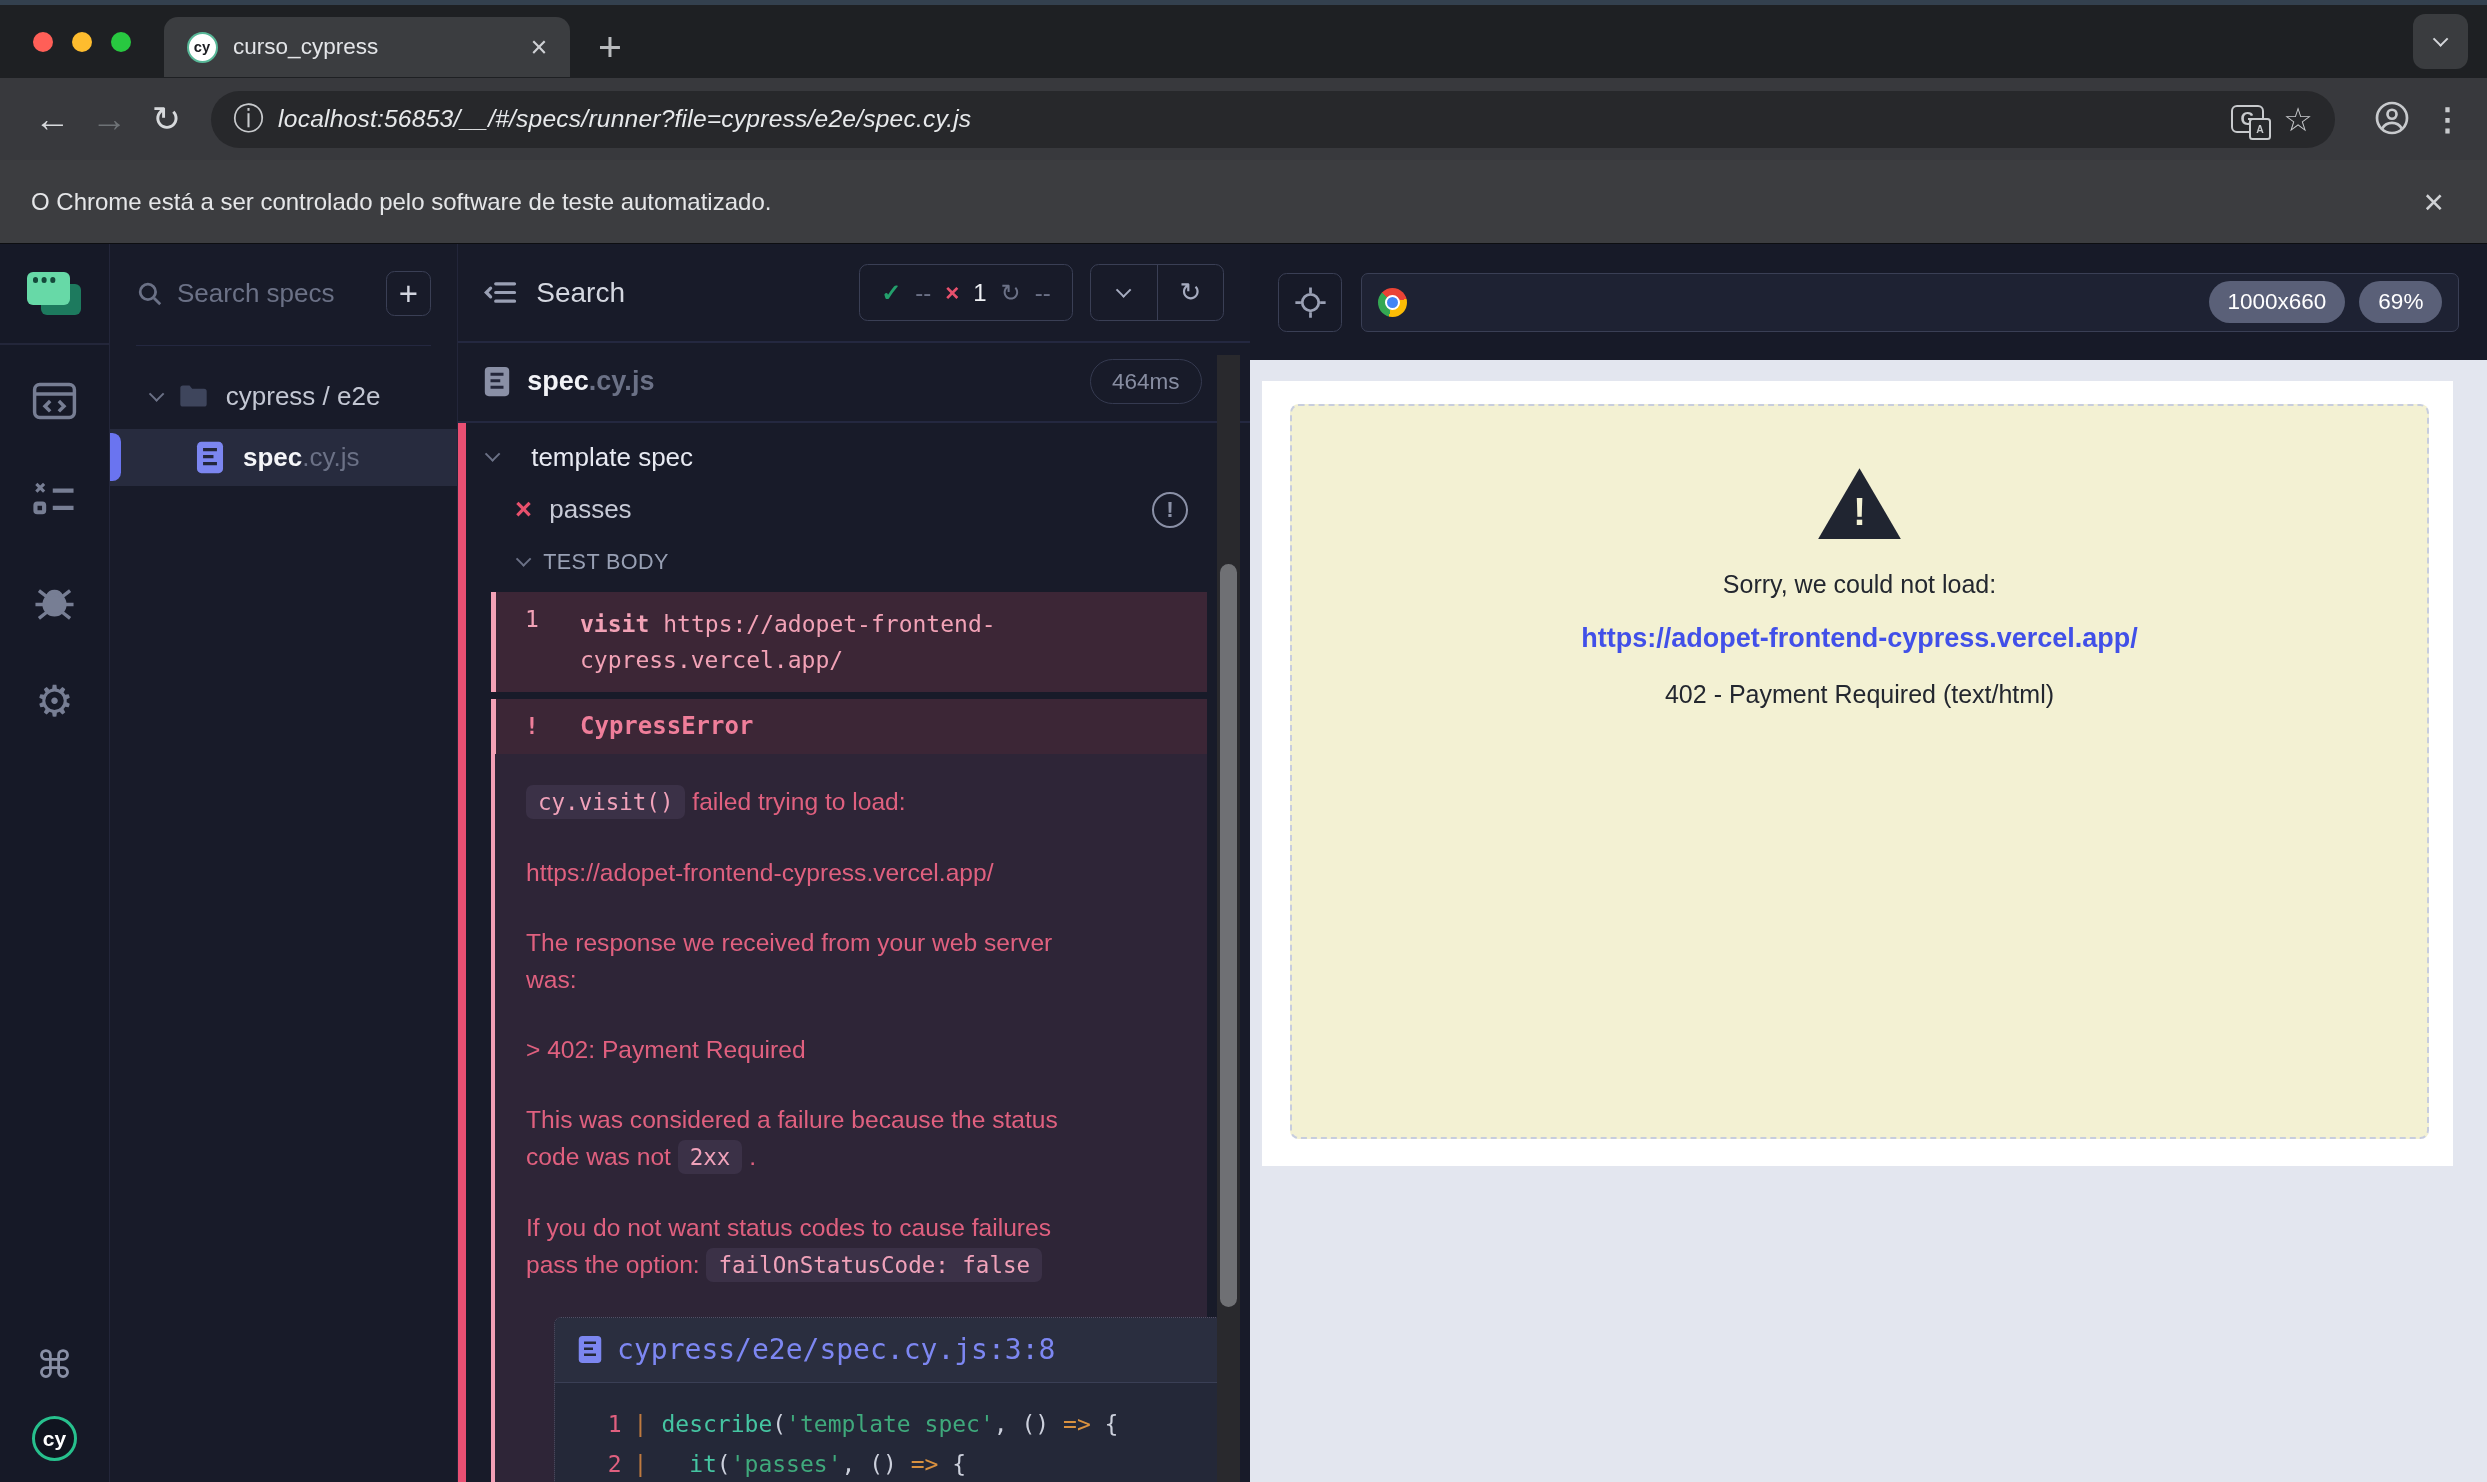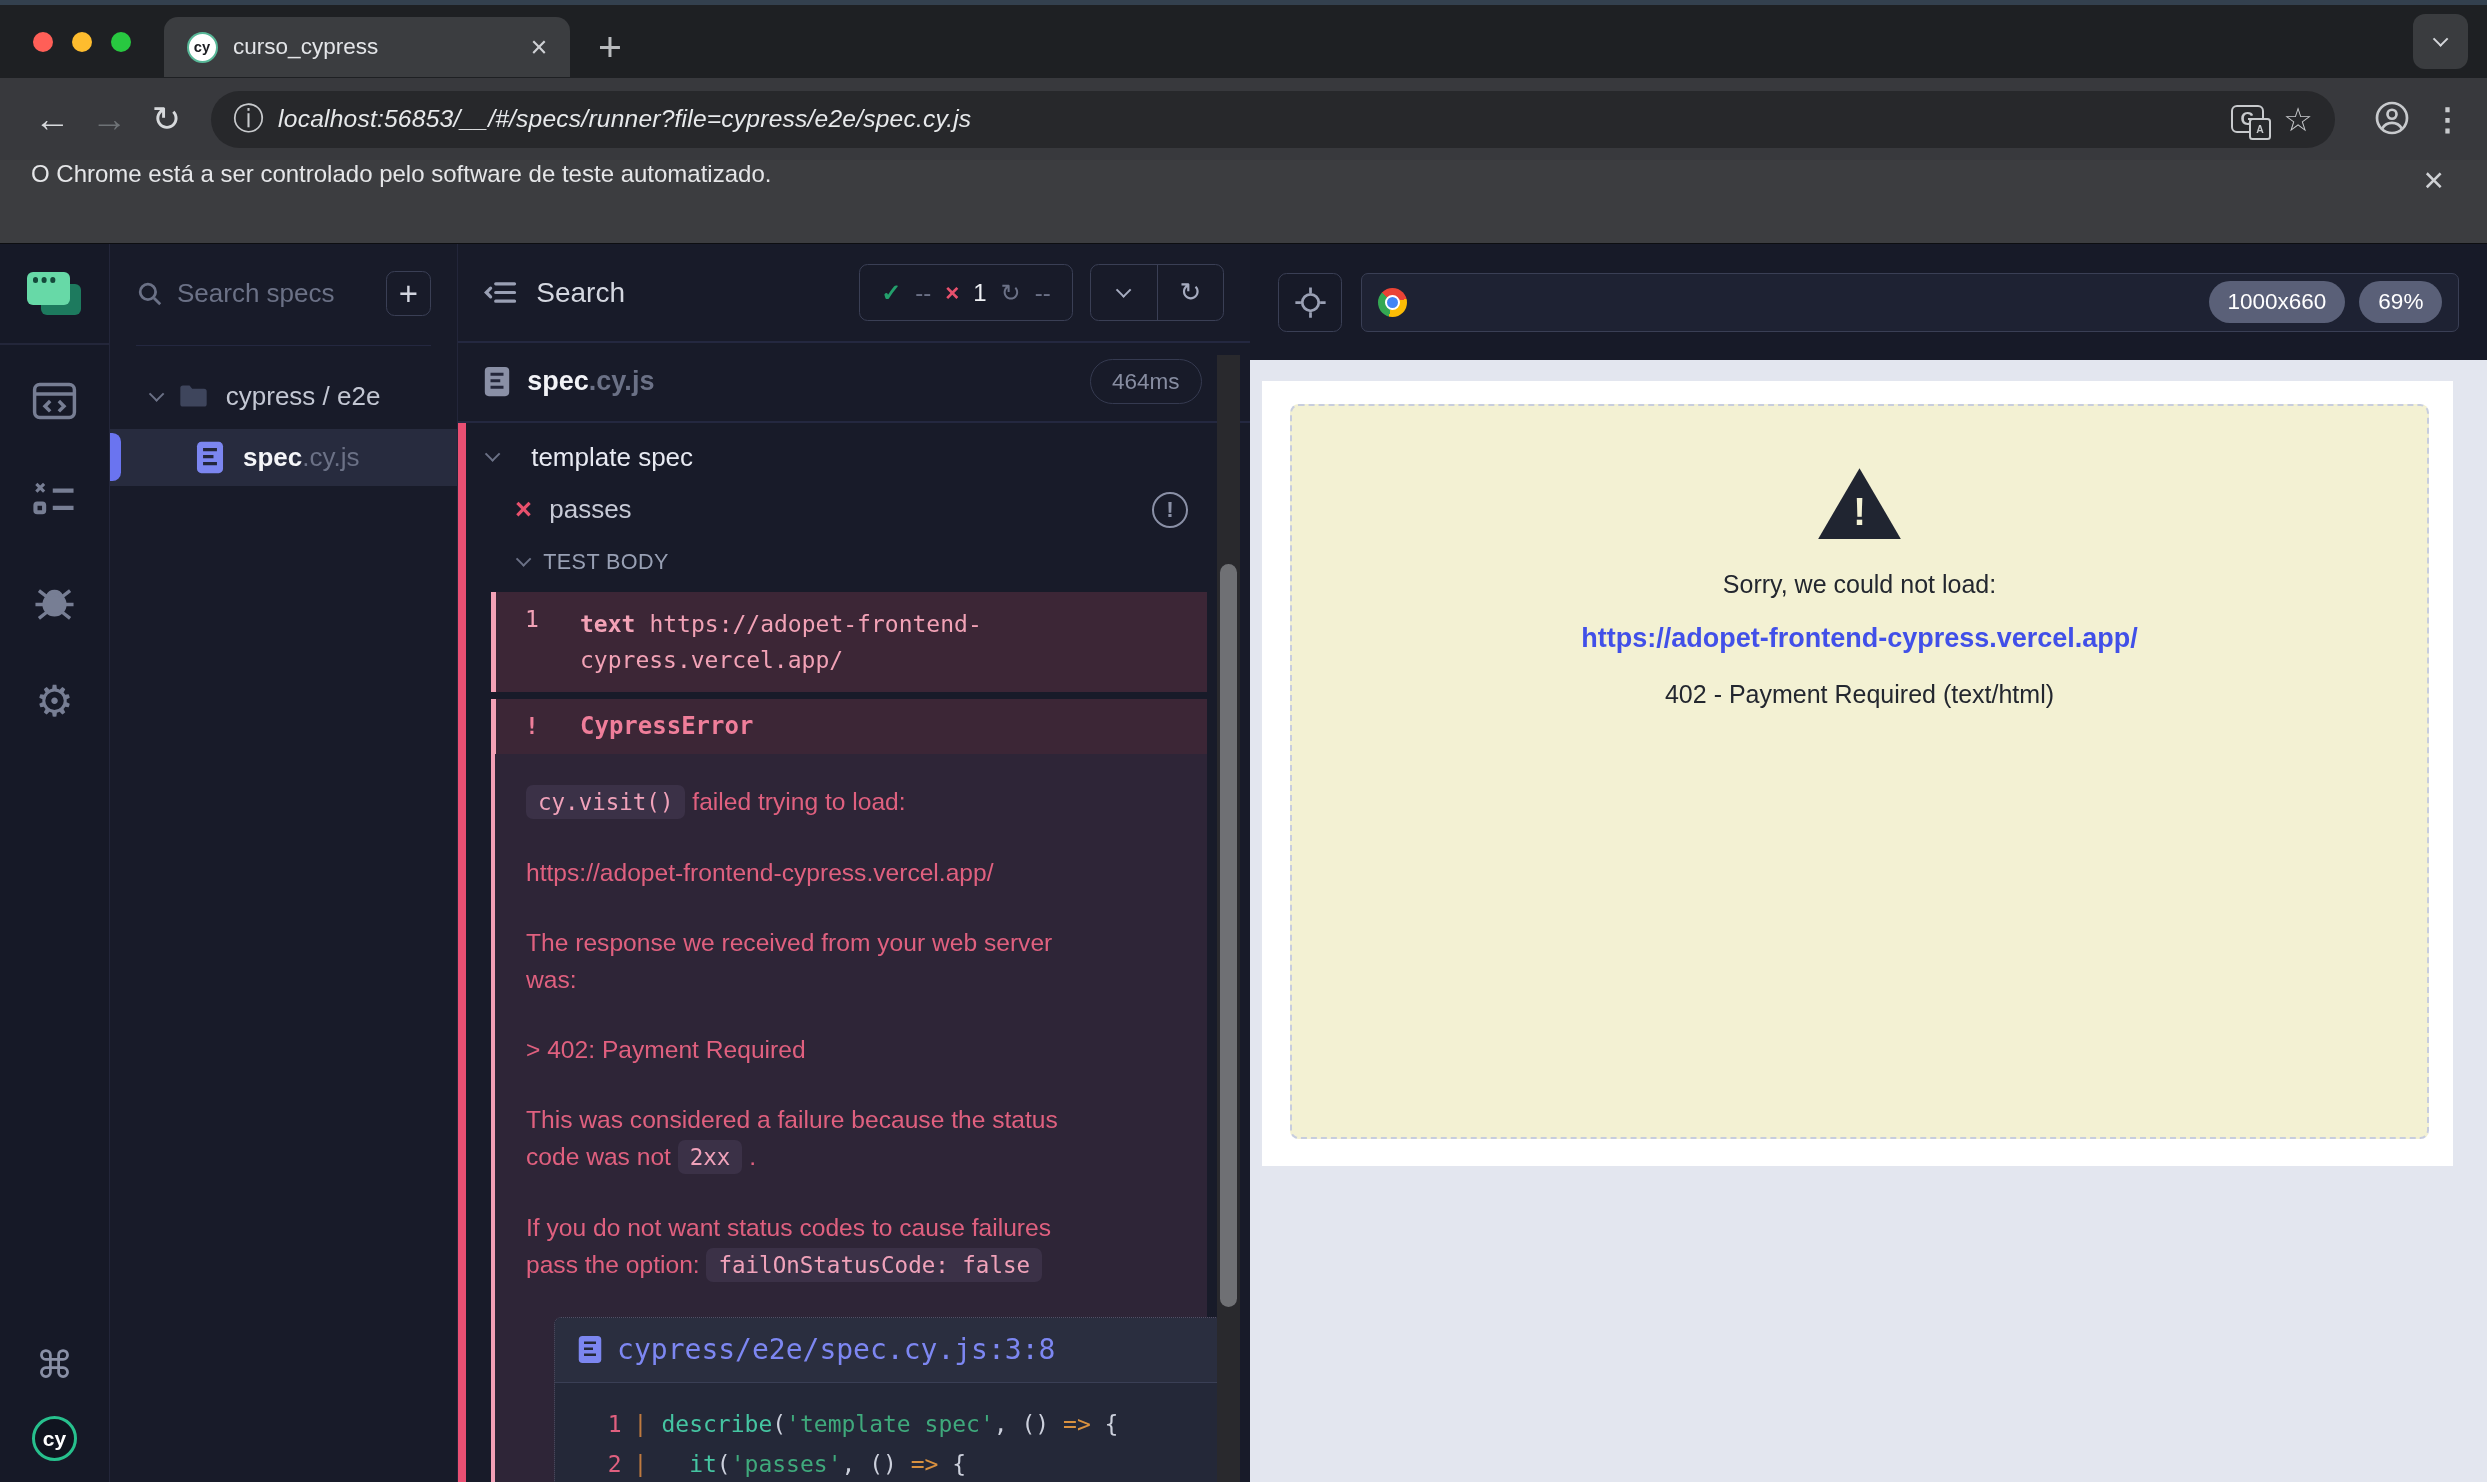--- a/index.html
+++ b/index.html
@@ -36,21 +36,21 @@
   .gtranslate { position:relative; width:33px; height:28px; border:2.6px solid #c8cacd; border-radius:6px;
                 color:#c8cacd; font-size:18px; font-weight:bold; display:flex; align-items:center; justify-content:center; }
   .gtranslate::after { content:"A"; position:absolute; right:-8.6px; bottom:-8.6px; width:17.3px; height:17.3px;
                        background:#27282b; border:2.6px solid #c8cacd; border-radius:3.5px; font-size:10.4px;
                        display:flex; align-items:center; justify-content:center; }
   .star { font-size:33px; color:#c8cacd; margin-left:5.2px; }
   .profile-icon, .kebab { color:#c8cacd; margin-left:22.5px; }
   .kebab { font-size:31px; font-weight:bold; }
 
   .infobar { height:84px; background:#3c3d40; border-bottom:1.7px solid #0d0e11;
-             display:flex; align-items:flex-start; padding:0 31px; color:#e5e6e8; font-size:24px; }
+             display:flex; align-items:center; padding:0 31px; color:#e5e6e8; font-size:24px; }
   .infobar-close { margin-left:auto; font-size:35px; color:#d0d2d5; padding-right:12px; }
 
   
   .app { display:flex; height:1238px; background:#171a28; }
 
   .rail { width:110px; border-right:1.7px solid #23263a; display:flex; flex-direction:column; align-items:center; background:#161927; }
   .cy-browsers { position:relative; width:55px; height:45px; margin-top:28px; }
   .cy-browsers .back { position:absolute; left:14px; top:12px; width:40px; height:31px; background:#1d7a5e; border-radius:6px; }
   .cy-browsers .front { position:absolute; left:0; top:0; width:43px; height:33px; background:#67d9a7; border-radius:6px; }
   .cy-browsers .front i { position:absolute; top:5.2px; left:6px; width:5.2px; height:5.2px; border-radius:50%;
@@ -326,21 +326,21 @@
         <span class="test-label">passes</span>
         <span class="alert-circle">!</span>
       </div>
       <div class="section-row">
         <span class="chev"></span>
         <span class="section-label">TEST BODY</span>
       </div>
 
       <div class="cmd-block mono">
         <span class="cmd-num">1</span>
-        <span class="cmd-text"><span class="cmd-method">text</span><span>https://adopet-frontend-cypress.vercel.app/</span></span>
+        <span class="cmd-text"><span class="cmd-method">visit</span><span>https://adopet-frontend-cypress.vercel.app/</span></span>
       </div>
 
       <div class="cmd-block err-head mono">
         <span class="err-bang">!</span>
         <span class="err-name">CypressError</span>
       </div>
 
       <div class="err-body">
         <p class="err-p"><span class="code-chip">cy.visit()</span><span> failed trying to load:</span></p>
         <p class="err-p">https://adopet-frontend-cypress.vercel.app/</p>

